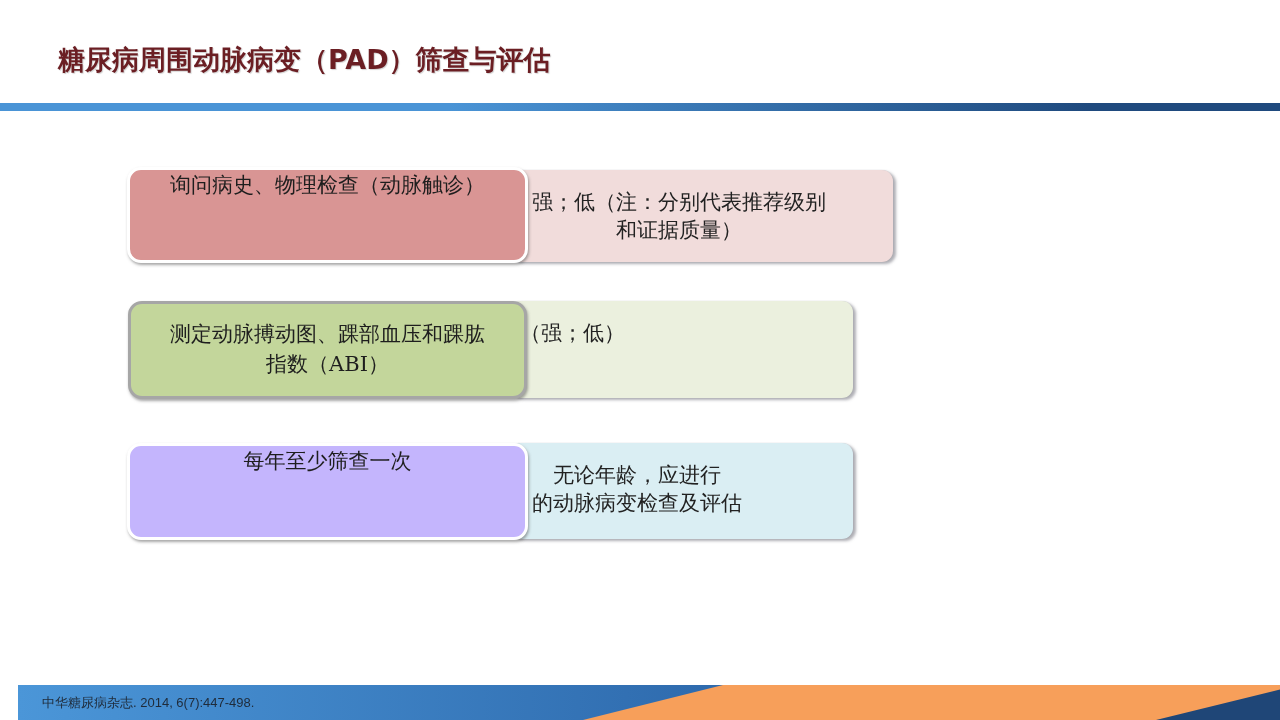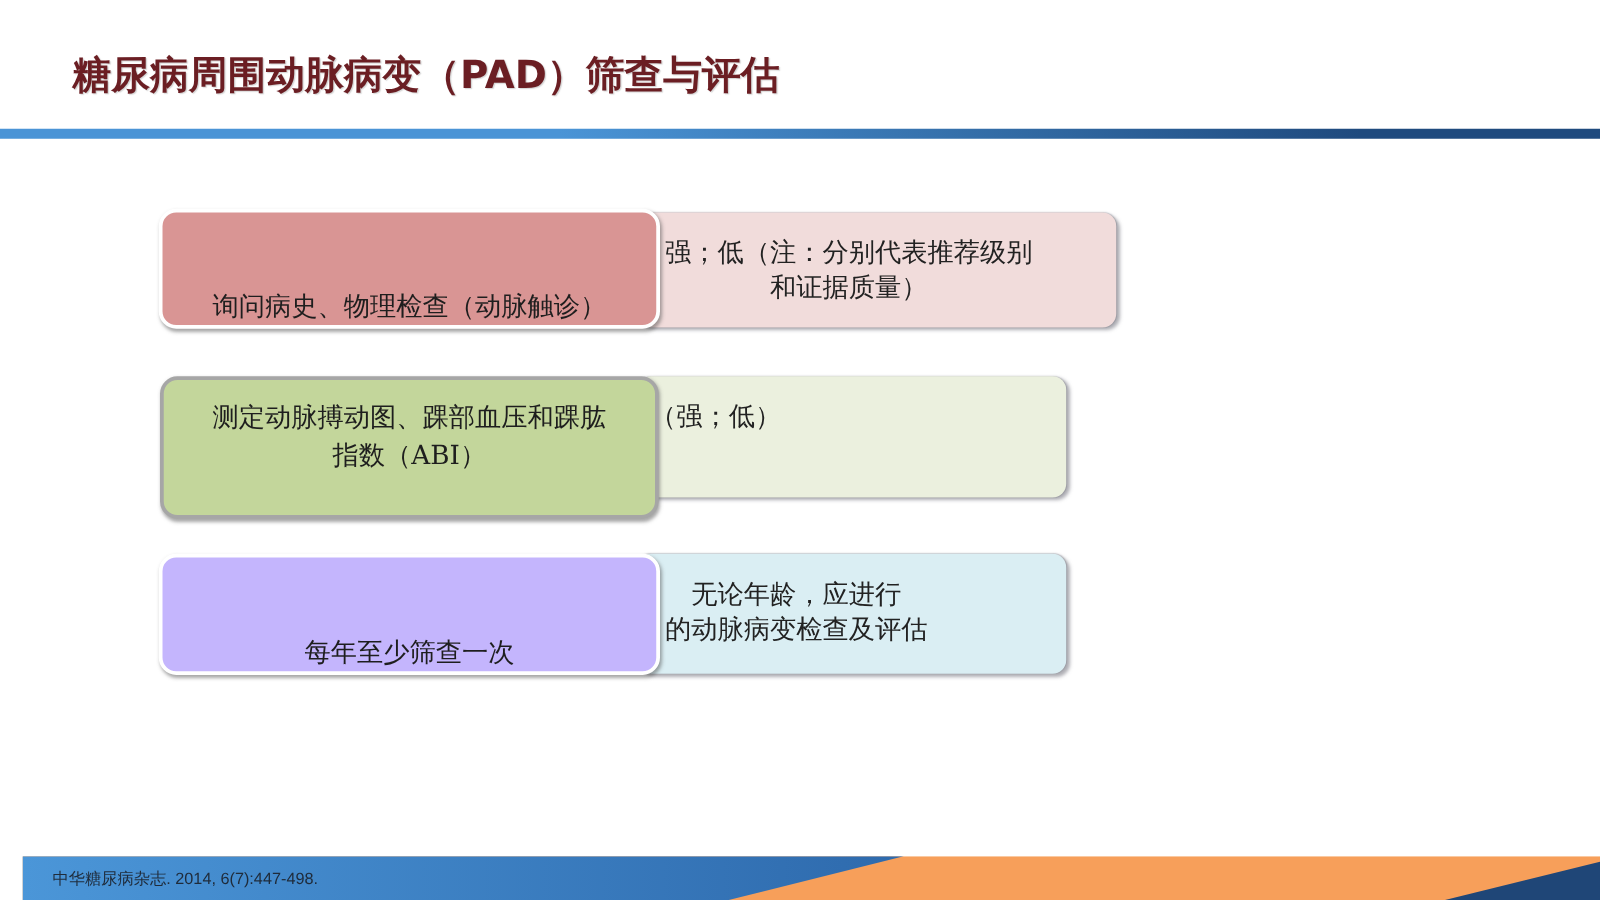--- a/index.html
+++ b/index.html
@@ -14,21 +14,21 @@
     overflow: hidden;
     font-family: "DejaVu Serif", "Liberation Serif", serif;
   }
   .slide-title {
     position: absolute;
     left: 58px;
     top: 30px;
     margin: 0;
     font-family: "DejaVu Sans", "Liberation Sans", sans-serif;
     font-weight: bold;
-    font-size: 31px;
+    font-size: 27px;
     line-height: 60px;
     letter-spacing: 0px;
     white-space: nowrap;
     text-shadow: 1px 1px 1px rgba(0,0,0,0.18);
   }
   .title-bar {
     position: absolute;
     left: 0;
     top: 103px;
     width: 1280px;
@@ -48,21 +48,21 @@
     line-height: 28px;
     color: #222;
     text-align: center;
     white-space: pre-line;
   }
   .left-box {
     position: absolute;
     border-radius: 14px;
     box-sizing: border-box;
     display: flex;
-    align-items: flex-end;
+    align-items: flex-start;
     justify-content: center;
     box-shadow: 1px 2px 3px rgba(80,80,80,0.5);
   }
   .left-box .txt {
     font-size: 21px;
     line-height: 30px;
     color: #1e1e1e;
     text-align: center;
     white-space: pre-line;
   }
@@ -104,21 +104,21 @@
   </div>
   <div class="left-box" id="lb0" style="left: 127px; top: 167px; width: 401px; height: 96px; border: 3px solid rgb(255, 255, 255); background: rgb(217, 149, 148);">
     <span class="txt">询问病史、物理检查（动脉触诊）</span>
   </div>
 </div>
 
 <div>
   <div class="right-box" id="rb1" style="left: 510px; top: 301px; width: 343px; height: 97px; padding: 18px 0px 0px 10px; background: rgb(235, 240, 222);">
     <span class="txt">（强；低）</span>
   </div>
-  <div class="left-box" id="lb1" style="left: 128px; top: 301px; width: 399px; height: 114px; border: 3px solid rgb(166, 166, 166); align-items: flex-start; padding-top: 15px; background: rgb(195, 214, 155);">
+  <div class="left-box" id="lb1" style="left: 128px; top: 301px; width: 399px; height: 98px; border: 3px solid rgb(166, 166, 166); align-items: flex-start; padding-top: 15px; background: rgb(195, 214, 155);">
     <span class="txt">测定动脉搏动图、踝部血压和踝肱
 指数（ABI）</span>
   </div>
 </div>
 
 <div>
   <div class="right-box" id="rb2" style="left: 510px; top: 443px; width: 343px; height: 96px; padding: 18px 16px 0px 22px; background: rgb(218, 238, 243);">
     <span class="txt">无论年龄，应进行
 的动脉病变检查及评估</span>
   </div>

